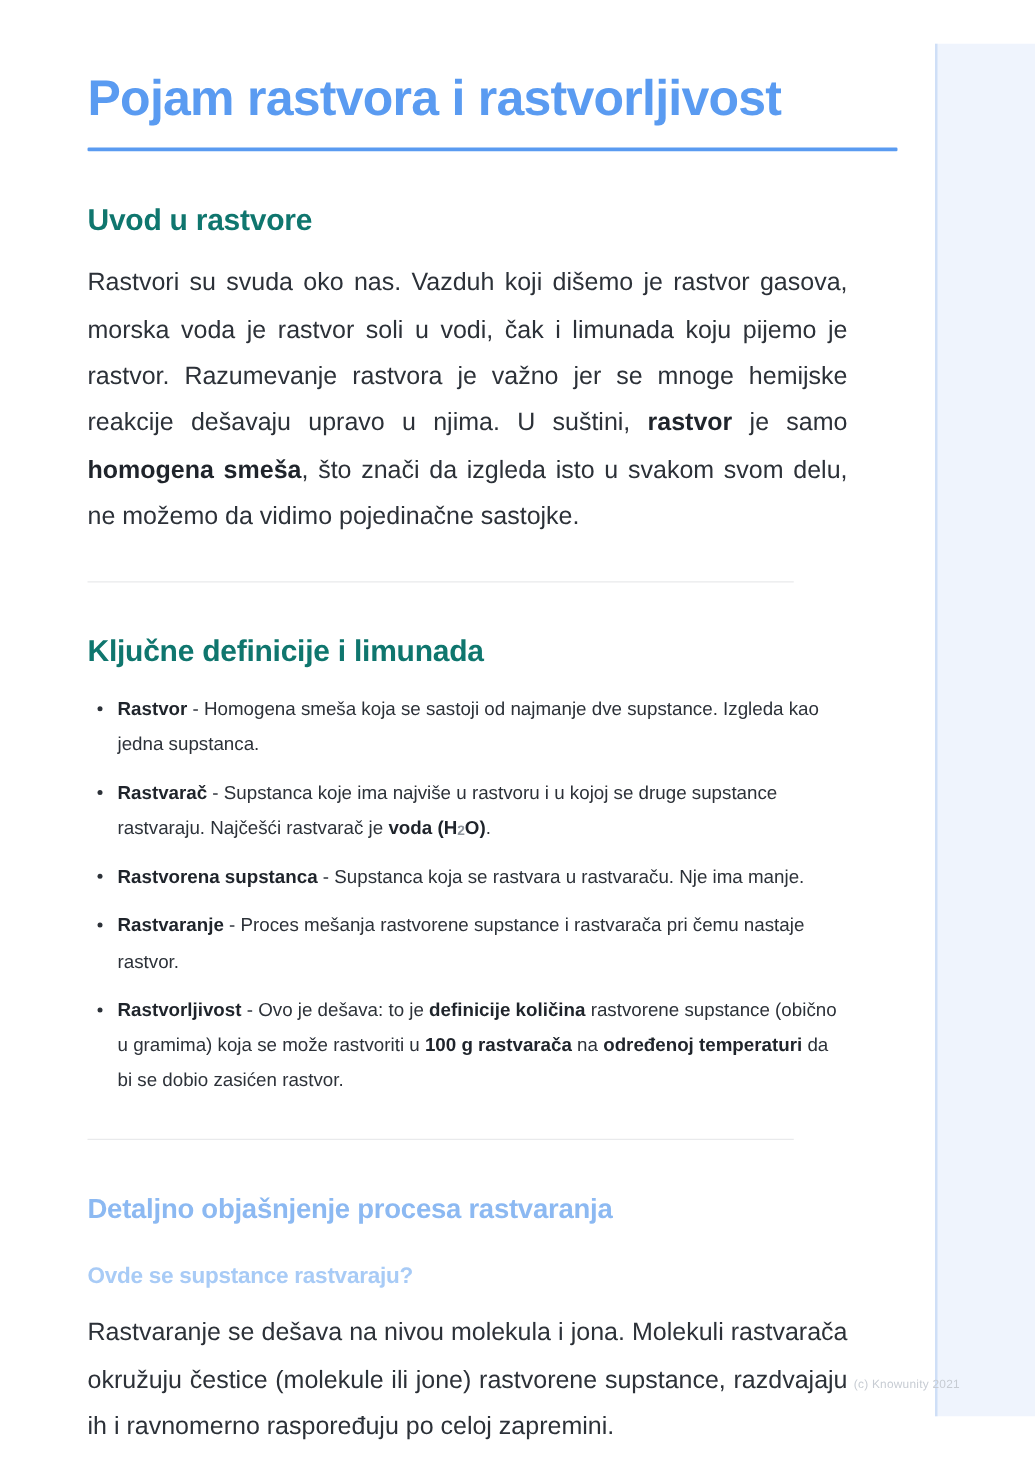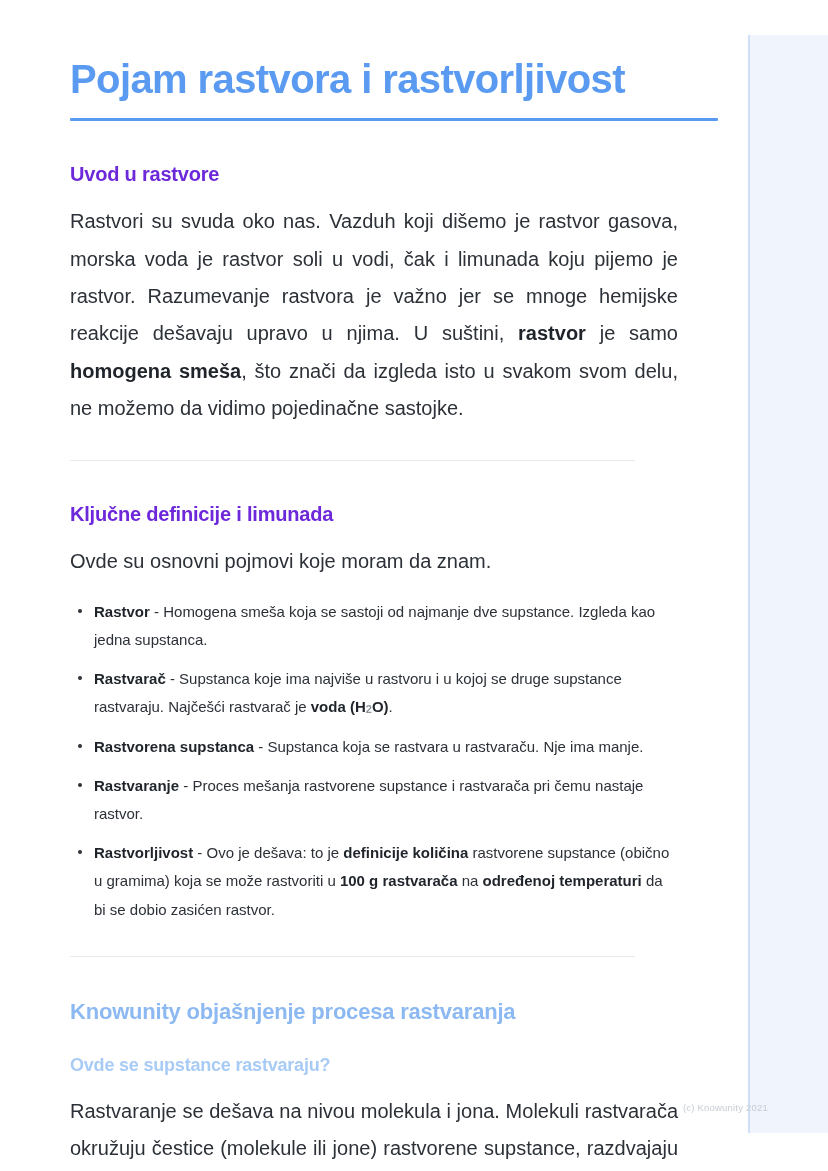--- a/index.html
+++ b/index.html
@@ -48,23 +48,23 @@
   }
   .title-rule {
     margin-top: 15px;
     width: 648px;
     height: 3px;
     background: #5a9bf1;
     border-radius: 1px;
   }
 
   h2.section-h2 {
-    font-size: 20px;
-    font-weight: bold;
-    color: #6d28d9;
+    font-size: 24px;
+    font-weight: bold;
+    color: #0f766e;
     margin: 42px 0 0 0;
     letter-spacing: -0.2px;
   }
   h2.section-h2.strong {
     color: #8cb9f2;
     font-size: 22px;
   }
   h3.section-h3 {
     font-size: 18px;
     font-weight: bold;
@@ -167,40 +167,39 @@
   <div class="title-rule"></div>
 
   <h2 class="section-h2">Uvod u rastvore</h2>
 
   <p class="body"><span>Rastvori su svuda oko nas. Vazduh koji dišemo je rastvor gasova, morska voda je rastvor soli u vodi, čak i limunada koju pijemo je rastvor. Razumevanje rastvora je važno jer se mnoge hemijske reakcije dešavaju upravo u njima. U suštini, </span><span class="b">rastvor</span><span> je samo </span><span class="b">homogena smeša</span><span>, što znači da izgleda isto u svakom svom delu, ne možemo da vidimo pojedinačne sastojke.</span></p>
 
   <div class="divider"></div>
 
   <h2 class="section-h2">Ključne definicije i limunada</h2>
 
-  <p class="body lead">Ovde su osnovni pojmovi koje moram da znam.</p>
 
   <ul class="term-list">
 
     <li><span class="b">Rastvor</span><span> - </span><span>Homogena smeša koja se sastoji od najmanje dve supstance. Izgleda kao jedna supstanca.</span></li>
 
     <li><span class="b">Rastvarač</span><span> - </span><span>Supstanca koje ima najviše u rastvoru i u kojoj se druge supstance rastvaraju. Najčešći rastvarač je </span><span class="b"><span>voda (H</span><sub class="sub2">2</sub><span>O)</span></span><span>.</span></li>
 
     <li><span class="b">Rastvorena supstanca</span><span> - </span><span>Supstanca koja se rastvara u rastvaraču. Nje ima manje.</span></li>
 
     <li><span class="b">Rastvaranje</span><span> - </span><span>Proces mešanja rastvorene supstance i rastvarača pri čemu nastaje rastvor.</span></li>
 
     <li><span class="b">Rastvorljivost</span><span> - </span><span>Ovo je dešava: to je </span><span class="b">definicije količina</span><span> rastvorene supstance (obično u gramima) koja se može rastvoriti u </span><span class="b">100 g rastvarača</span><span> na </span><span class="b">određenoj temperaturi</span><span> da bi se dobio zasićen rastvor.</span></li>
 
   </ul>
 
 
   <div class="divider"></div>
 
-  <h2 class="section-h2 strong">Knowunity objašnjenje procesa rastvaranja</h2>
+  <h2 class="section-h2 strong">Detaljno objašnjenje procesa rastvaranja</h2>
 
   <h3 class="section-h3">Ovde se supstance rastvaraju?</h3>
 
   <p class="body">Rastvaranje se dešava na nivou molekula i jona. Molekuli rastvarača okružuju čestice (molekule ili jone) rastvorene supstance, razdvajaju ih i ravnomerno raspoređuju po celoj zapremini.</p>
 
 </div>
 
 <div class="watermark">(c) Knowunity 2021</div>
 
 </body></html>

